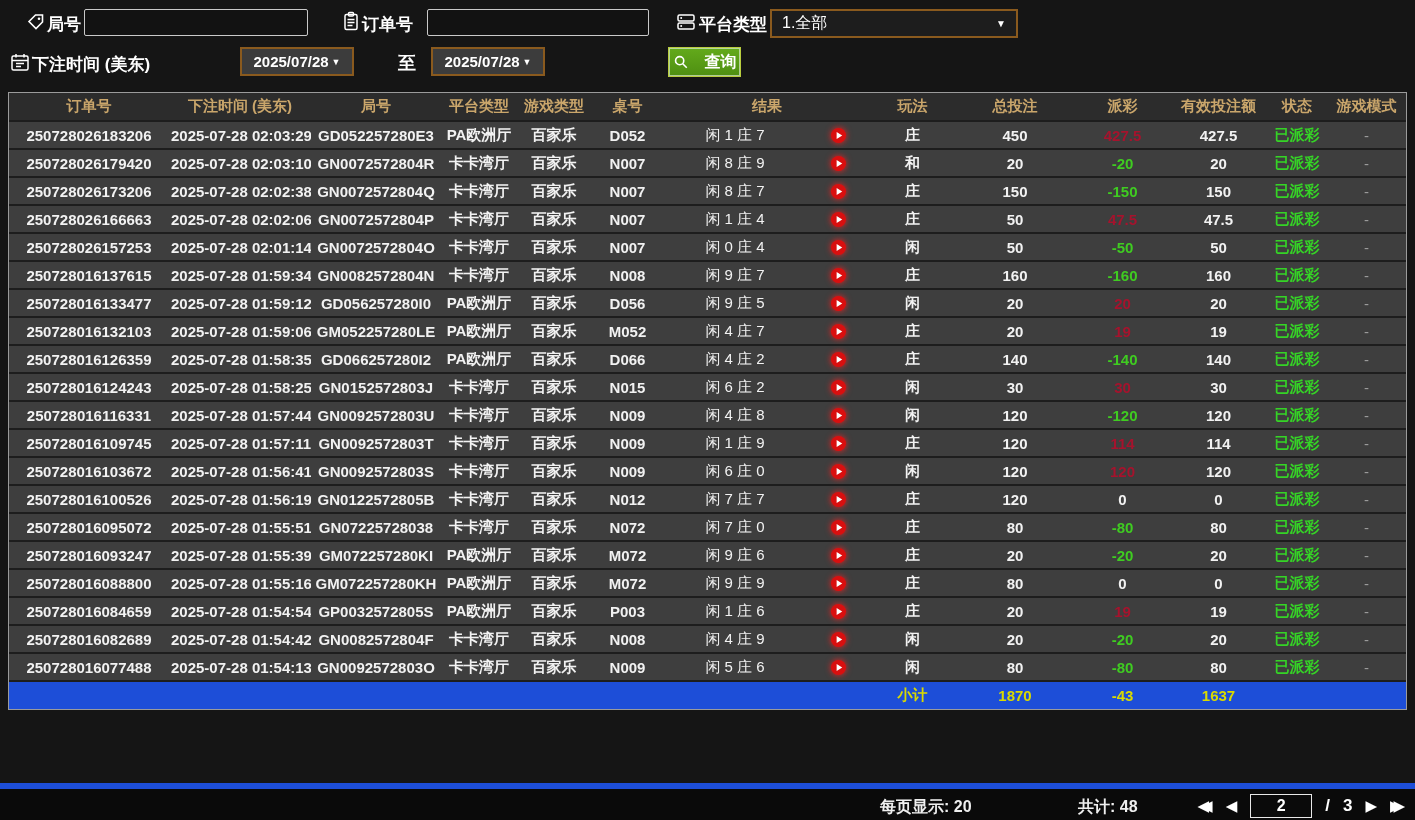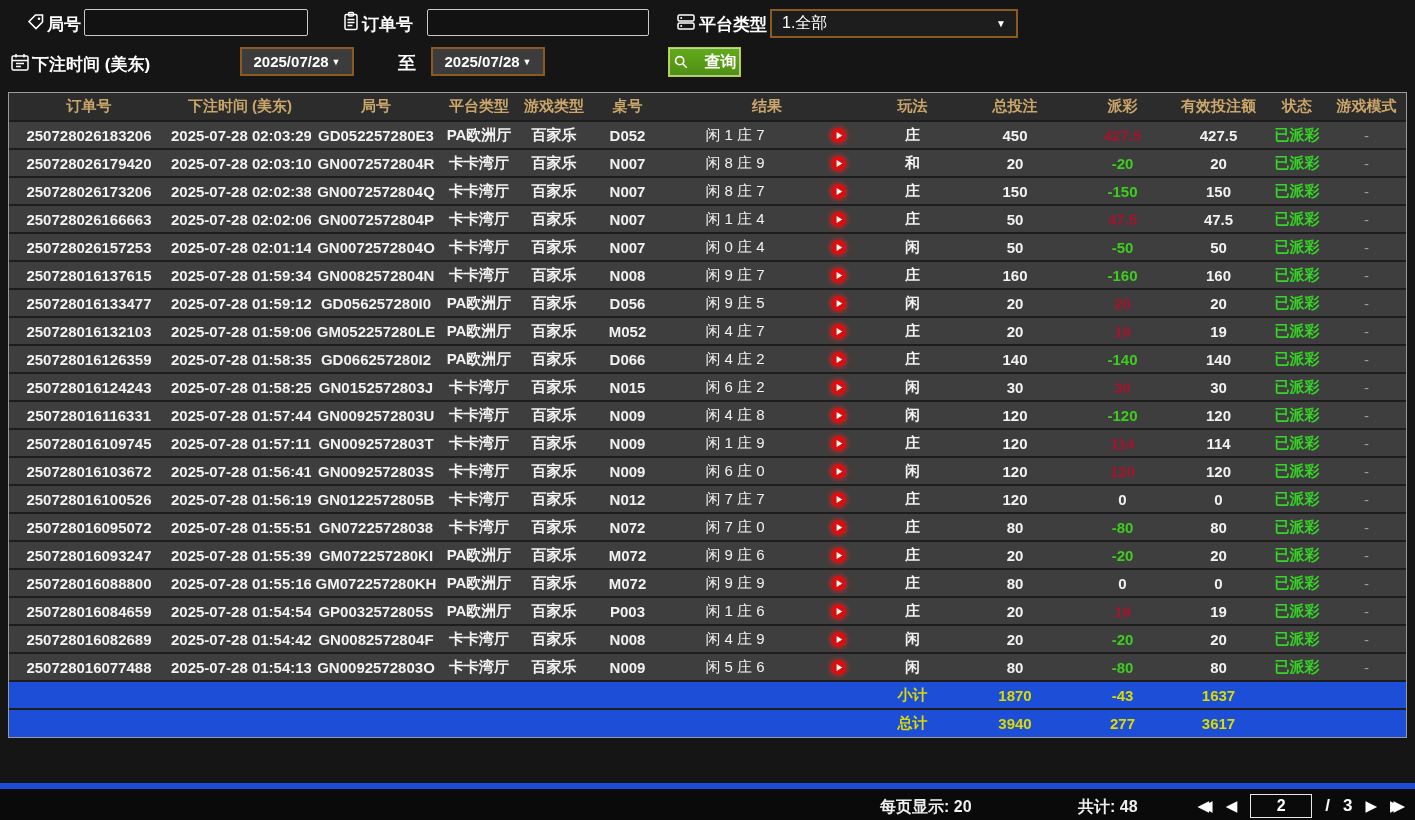--- a/index.html
+++ b/index.html
@@ -684,29 +684,20 @@
     <tbody>
       <tr class="sumrow">
         <td colspan="7"></td>
         <td>小计</td>
         <td>1870</td>
         <td>-43</td>
         <td>1637</td>
         <td></td>
           <td></td>
       </tr>
-      <tr class="sumrow">
-        <td colspan="7"></td>
-        <td>总计</td>
-        <td>3940</td>
-        <td>277</td>
-        <td>3617</td>
-        <td></td>
-          <td></td>
-      </tr>
     </tbody>
   </table>
 </div>
 
 <div class="footer">
   <span class="per-page">每页显示: 20</span>
   <span class="total-count">共计: 48</span>
   <div class="pager">
     <span class="pg-arrow pg-double">◀◀</span>
     <span class="pg-arrow">◀</span>

